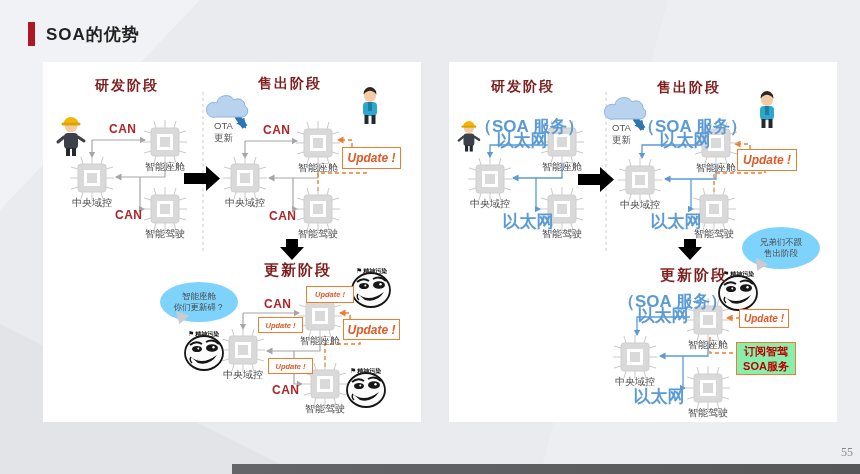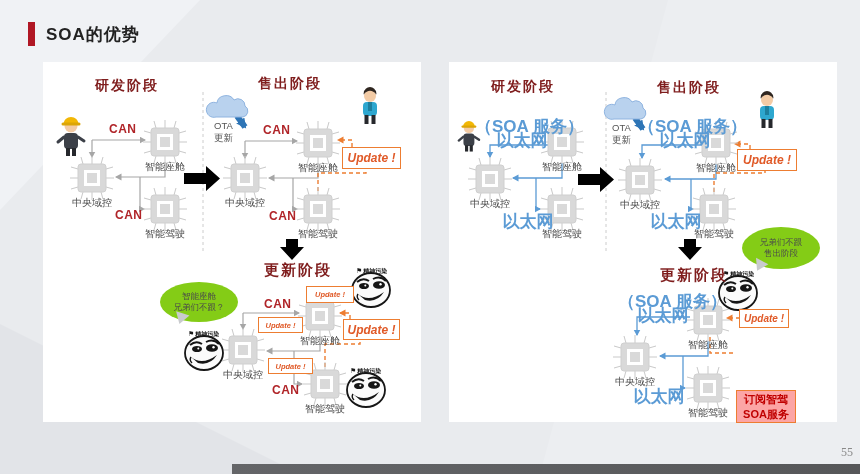--- a/index.html
+++ b/index.html
@@ -16,22 +16,22 @@
   .layer{position:absolute;left:0;top:0;pointer-events:none;}
   .phase-h{position:absolute;font-size:14px;font-weight:600;color:#7f1d1d;letter-spacing:2px;white-space:nowrap;}
   .node-label{position:absolute;width:64px;text-align:center;font-size:10px;color:#4a4a4a;white-space:nowrap;}
   .can{position:absolute;font-size:12px;font-weight:bold;color:#b02428;letter-spacing:.5px;}
   .blue{position:absolute;width:90px;text-align:center;font-size:17px;font-weight:600;color:#5b9bd5;white-space:nowrap;}
   .ota{position:absolute;font-size:9.5px;color:#555;line-height:1.3;}
   .upd{position:absolute;background:#fff;border:1.4px solid #ed7d31;color:#e05a28;font-weight:bold;font-style:italic;display:flex;align-items:center;justify-content:center;white-space:nowrap;}
   .upd.big{font-size:12px;}
   .upd.mid{font-size:10px;}
   .upd.small{font-size:7.5px;border-width:1px;}
-  .sub-box{position:absolute;background:#fca5a5;border:1.5px solid #ed7d31;color:#c00000;font-weight:bold;font-size:11px;line-height:1.3;text-align:center;display:flex;flex-direction:column;justify-content:center;margin-top:48px;}
-  .bubble{position:absolute;background:#84cc16;border-radius:50%;display:flex;flex-direction:column;align-items:center;justify-content:center;font-size:8.5px;color:#4a4a4a;line-height:1.35;text-align:center;}
+  .sub-box{position:absolute;background:#86efac;border:1.5px solid #ed7d31;color:#c00000;font-weight:bold;font-size:11px;line-height:1.3;text-align:center;display:flex;flex-direction:column;justify-content:center;}
+  .bubble{position:absolute;background:#7dd3fc;border-radius:50%;display:flex;flex-direction:column;align-items:center;justify-content:center;font-size:8.5px;color:#4a4a4a;line-height:1.35;text-align:center;}
   .bubble:after{content:"";position:absolute;bottom:-9px;left:13px;border:7px solid transparent;border-top:11px solid #c9cbce;transform:rotate(18deg);}
   .bubble.r:after{left:9px;transform:rotate(28deg);}
   .meme-flag{position:absolute;font-size:6px;color:#1a1a1a;white-space:nowrap;font-weight:bold;}
   .meme-flag .g{font-size:7px;margin-right:1px;}
   .page-num{position:absolute;left:841px;top:445px;font-size:12px;color:#8a8a8a;font-family:"Liberation Serif","DejaVu Serif",serif;}
   .bottom-bar{position:absolute;left:232px;top:464px;width:628px;height:10px;background:linear-gradient(90deg,#646568,#565759);}
 </style>
 </head>
 <body>
 
@@ -315,21 +315,21 @@
   <div class="upd big" style="left:737px;top:149px;width:58px;height:20px">Update !</div>
   <div class="upd mid" style="left:739px;top:309px;width:48px;height:17px">Update !</div>
 
   <div class="sub-box" style="left:736px;top:342px;width:58px;height:31px">
     <div>订阅智驾</div>
     <div>SOA服务</div>
   </div>
 
   <div class="bubble" style="left:160px;top:282px;width:78px;height:40px">
     <div>智能座舱</div>
-    <div>兄弟们不跟？</div>
+    <div>你们更新碍？</div>
   </div>
   <div class="bubble r" style="left:742px;top:227px;width:78px;height:42px">
     <div>兄弟们不跟</div>
     <div>售出阶段</div>
   </div>
 
   <div class="meme-flag" style="left:356px;top:267px"><span class="g">⚑</span><span>精神污染</span></div>
   <div class="meme-flag" style="left:188px;top:330px"><span class="g">⚑</span><span>精神污染</span></div>
   <div class="meme-flag" style="left:350px;top:367px"><span class="g">⚑</span><span>精神污染</span></div>
   <div class="meme-flag" style="left:723px;top:270px"><span class="g">⚑</span><span>精神污染</span></div>

